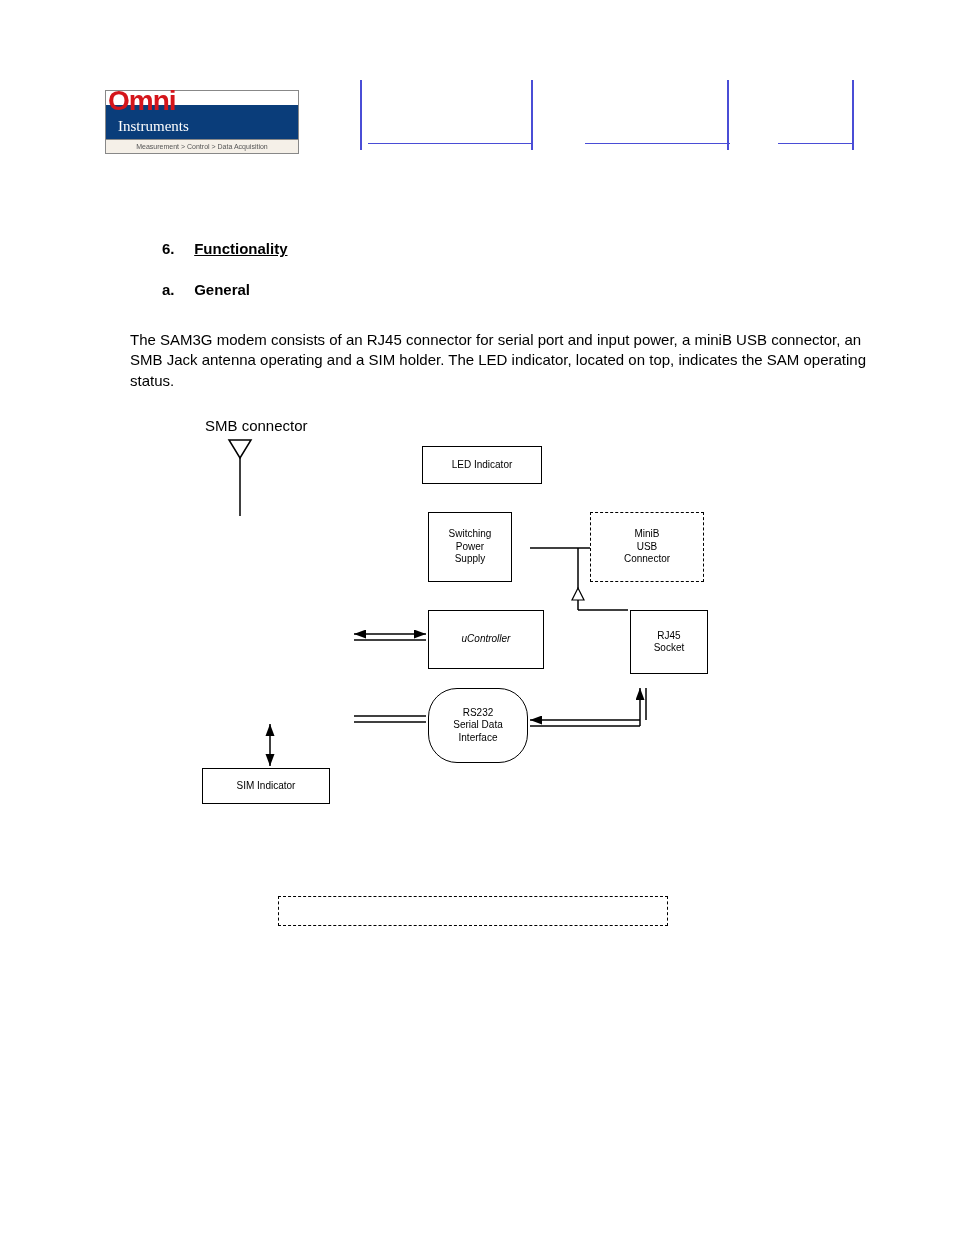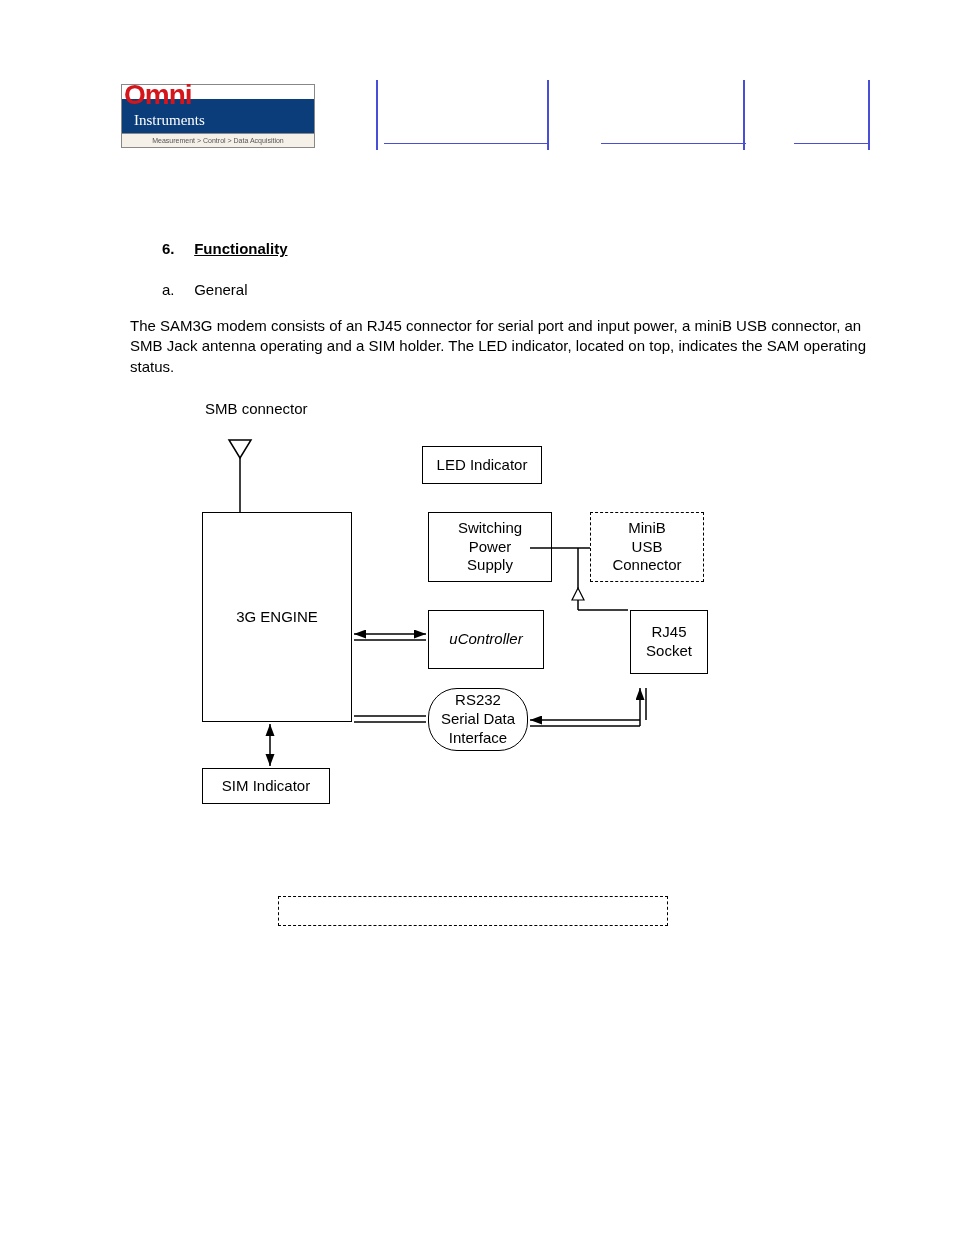--- a/index.html
+++ b/index.html
@@ -6,24 +6,25 @@
     body {
       font-family: Arial, Helvetica, sans-serif;
       background: #ffffff;
       width: 954px;
       height: 1235px;
       position: relative;
     }
     .header {
       position: absolute;
       top: 84px;
-      left: 84px;
+      left: 68px;
       right: 84px;
       height: 70px;
       display: flex;
+      align-items: flex-end;
       padding-left: 37px;
     }
     .logo {
       width: 194px;
       height: 64px;
       border: 1px solid #888;
       background: #fff;
       display: flex;
       flex-direction: column;
       justify-content: flex-end;
@@ -78,22 +79,22 @@
       margin-bottom: 24px;
     }
     .section-num {
       display: inline-block;
       width: 28px;
       margin-left: 22px;
     }
     .section-title { text-decoration: underline; }
     .sub-heading {
       font-size: 15px;
-      font-weight: normal;
-      margin-bottom: 18px;
+      font-weight: bold;
+      margin-bottom: 32px;
       margin-left: 22px;
     }
     .sub-num { display: inline-block; width: 28px; }
     .body-text {
       font-size: 15px;
       line-height: 1.35;
       margin-left: -10px;
       margin-bottom: 40px;
     }
     .diagram-label {
@@ -108,21 +109,21 @@
       height: 540px;
     }
     .box {
       position: absolute;
       border: 1.5px solid #000;
       background: #fff;
       display: flex;
       align-items: center;
       justify-content: center;
       text-align: center;
-      font-size: 15px;
+      font-size: 10px;
       line-height: 1.25;
     }
     .dashed { border: 1.5px dashed #000; }
   </style>
 </head>
 <body>
 
 <div class="header">
   <div class="logo">
     <div class="logo-top">
@@ -146,52 +147,49 @@
     <span class="section-title">Functionality</span>
   </div>
   <div class="sub-heading">
     <span class="sub-num">a.</span>
     <span>General</span>
   </div>
   <div class="body-text">The SAM3G modem consists of an RJ45 connector for serial port and input power, a miniB USB connector, an SMB Jack antenna operating and a SIM holder. The LED indicator, located on top, indicates the SAM operating status.</div>
 </div>
 
 <div class="diagram">
-  <div class="diagram-label" style="top:0; left:75px;">SMB connector</div>
+  <div class="diagram-label" style="top:17px; left:75px;">SMB connector</div>
 
   <svg style="position:absolute; top:36px; left:95px;" width="30" height="80">
     <polygon points="4,4 26,4 15,22" fill="none" stroke="#000" stroke-width="1.5"></polygon>
     <line x1="15" y1="22" x2="15" y2="80" stroke="#000" stroke-width="1.5"></line>
   </svg>
 
-  <div class="box" style="top:112px; left:72px; width:150px; height:210px;">
-    <span>3G ENGINE</span>
-  </div>
 
   <div class="box" style="top:46px; left:292px; width:120px; height:38px;">
     <span>LED Indicator</span>
   </div>
 
-  <div class="box" style="top:112px; left:298px; width:124px; height:70px;">
+  <div class="box" style="top:112px; left:298px; width:84px; height:70px;">
     <span style="white-space:pre-line;" title="Switching Power Supply">Switching<br>Power<br>Supply</span>
   </div>
 
   <div class="box dashed" style="top:112px; left:460px; width:114px; height:70px;text-align:center;">
     <span style="white-space:pre-line;">MiniB<br>USB<br>Connector</span>
   </div>
 
   <div class="box" style="top:210px; left:298px; width:116px; height:59px;font-style:italic;">
     <span>uController</span>
   </div>
 
   <div class="box" style="top:210px; left:500px; width:78px; height:64px;">
     <span style="white-space:pre-line;">RJ45<br>Socket</span>
   </div>
 
-  <div class="box" style="top:288px; left:298px; width:100px; height:63px;border-radius:29px;">
+  <div class="box" style="top:288px; left:298px; width:100px; height:75px;border-radius:29px;">
     <span style="white-space:pre-line;">RS232<br>Serial Data<br>Interface</span>
   </div>
 
   <div class="box" style="top:368px; left:72px; width:128px; height:36px;">
     <span>SIM Indicator</span>
   </div>
 
   <svg style="position:absolute; top:0; left:0;" width="700" height="540">
     <defs>
       <marker id="arrow" markerWidth="10" markerHeight="10" refX="8" refY="3" orient="auto">

